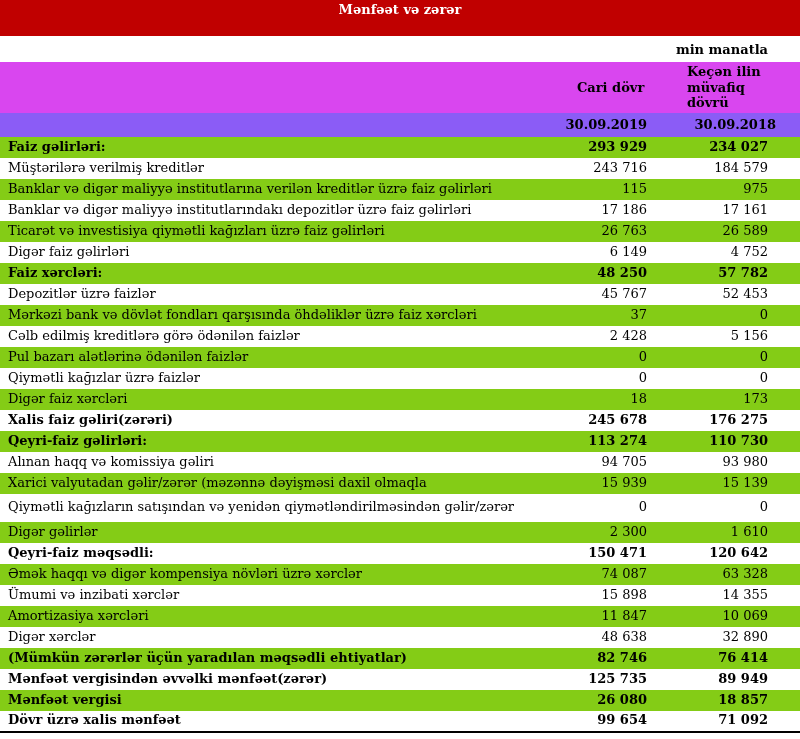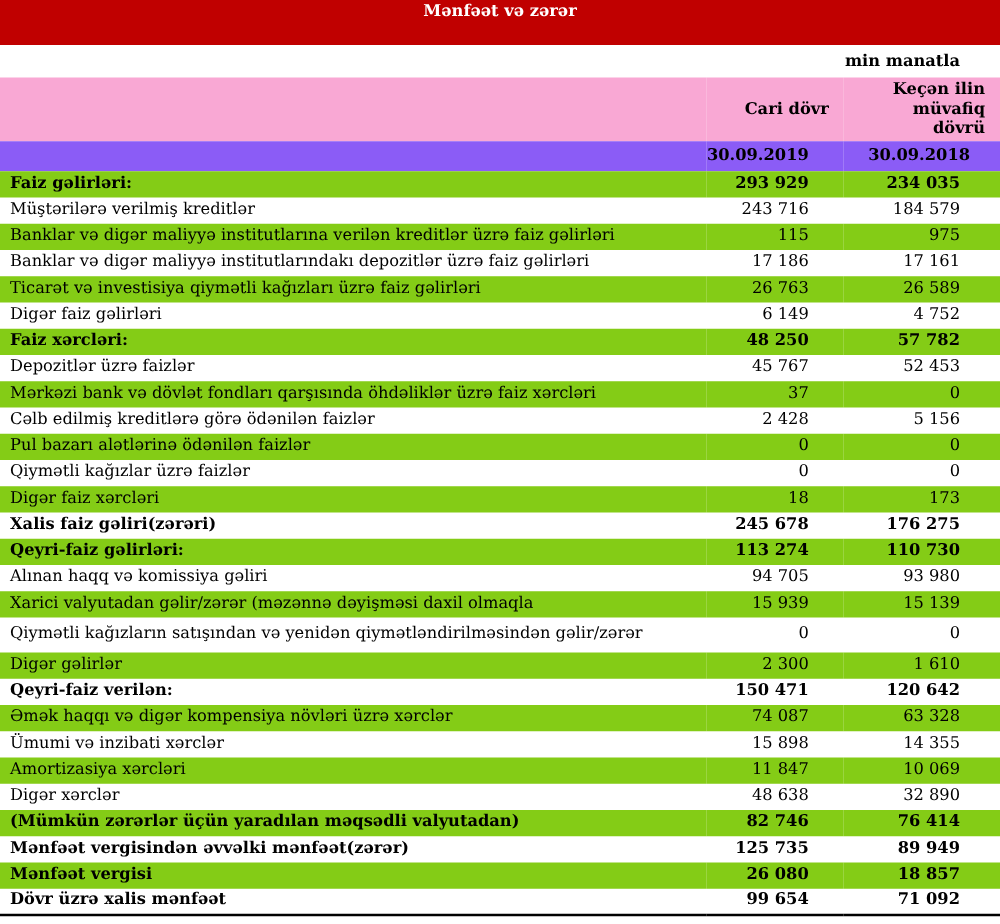--- a/index.html
+++ b/index.html
@@ -30,25 +30,25 @@
   table.pl-table {
     width: 800px;
     border-collapse: collapse;
     table-layout: fixed;
     font-size: 13px;
   }
   col.col-label { width: 565px; }
   col.col-c1 { width: 110px; }
   col.col-c2 { width: 125px; }
   thead tr.head-row th {
-    background: #f9a8d4;
+    background: #d946ef;
     font-weight: bold;
     height: 40px;
     vertical-align: middle;
-    text-align: right;
+    text-align: left;
     padding: 2px 12px;
     line-height: 1.2;
   }
   thead tr.date-row th {
     background: #8b5cf6;
     font-weight: bold;
     height: 24px;
     vertical-align: middle;
     text-align: right;
     padding: 0;
@@ -94,21 +94,21 @@
       <tr class="date-row">
         <th></th>
         <th class="num-1">30.09.2019</th>
         <th class="num-2">30.09.2018</th>
       </tr>
     </thead>
     <tbody>
         <tr class="shaded bold">
           <td class="label-cell">Faiz gəlirləri:</td>
           <td class="num-cell num-1">293 929</td>
-          <td class="num-cell num-2">234 035</td>
+          <td class="num-cell num-2">234 027</td>
         </tr>
         <tr class="">
           <td class="label-cell">Müştərilərə verilmiş kreditlər</td>
           <td class="num-cell num-1">243 716</td>
           <td class="num-cell num-2">184 579</td>
         </tr>
         <tr class="shaded">
           <td class="label-cell">Banklar və digər maliyyə institutlarına verilən kreditlər üzrə faiz gəlirləri</td>
           <td class="num-cell num-1">115</td>
           <td class="num-cell num-2">975</td>
@@ -187,21 +187,21 @@
           <td class="label-cell">Qiymətli kağızların satışından və yenidən qiymətləndirilməsindən gəlir/zərər</td>
           <td class="num-cell num-1">0</td>
           <td class="num-cell num-2">0</td>
         </tr>
         <tr class="shaded">
           <td class="label-cell">Digər gəlirlər</td>
           <td class="num-cell num-1">2 300</td>
           <td class="num-cell num-2">1 610</td>
         </tr>
         <tr class=" bold">
-          <td class="label-cell">Qeyri-faiz verilən:</td>
+          <td class="label-cell">Qeyri-faiz məqsədli:</td>
           <td class="num-cell num-1">150 471</td>
           <td class="num-cell num-2">120 642</td>
         </tr>
         <tr class="shaded">
           <td class="label-cell">Əmək haqqı və digər kompensiya növləri üzrə xərclər</td>
           <td class="num-cell num-1">74 087</td>
           <td class="num-cell num-2">63 328</td>
         </tr>
         <tr class="">
           <td class="label-cell">Ümumi və inzibati xərclər</td>
@@ -212,21 +212,21 @@
           <td class="label-cell">Amortizasiya xərcləri</td>
           <td class="num-cell num-1">11 847</td>
           <td class="num-cell num-2">10 069</td>
         </tr>
         <tr class="">
           <td class="label-cell">Digər xərclər</td>
           <td class="num-cell num-1">48 638</td>
           <td class="num-cell num-2">32 890</td>
         </tr>
         <tr class="shaded bold">
-          <td class="label-cell">(Mümkün zərərlər üçün yaradılan məqsədli valyutadan)</td>
+          <td class="label-cell">(Mümkün zərərlər üçün yaradılan məqsədli ehtiyatlar)</td>
           <td class="num-cell num-1">82 746</td>
           <td class="num-cell num-2">76 414</td>
         </tr>
         <tr class=" bold">
           <td class="label-cell">Mənfəət vergisindən əvvəlki mənfəət(zərər)</td>
           <td class="num-cell num-1">125 735</td>
           <td class="num-cell num-2">89 949</td>
         </tr>
         <tr class="shaded bold">
           <td class="label-cell">Mənfəət vergisi</td>

